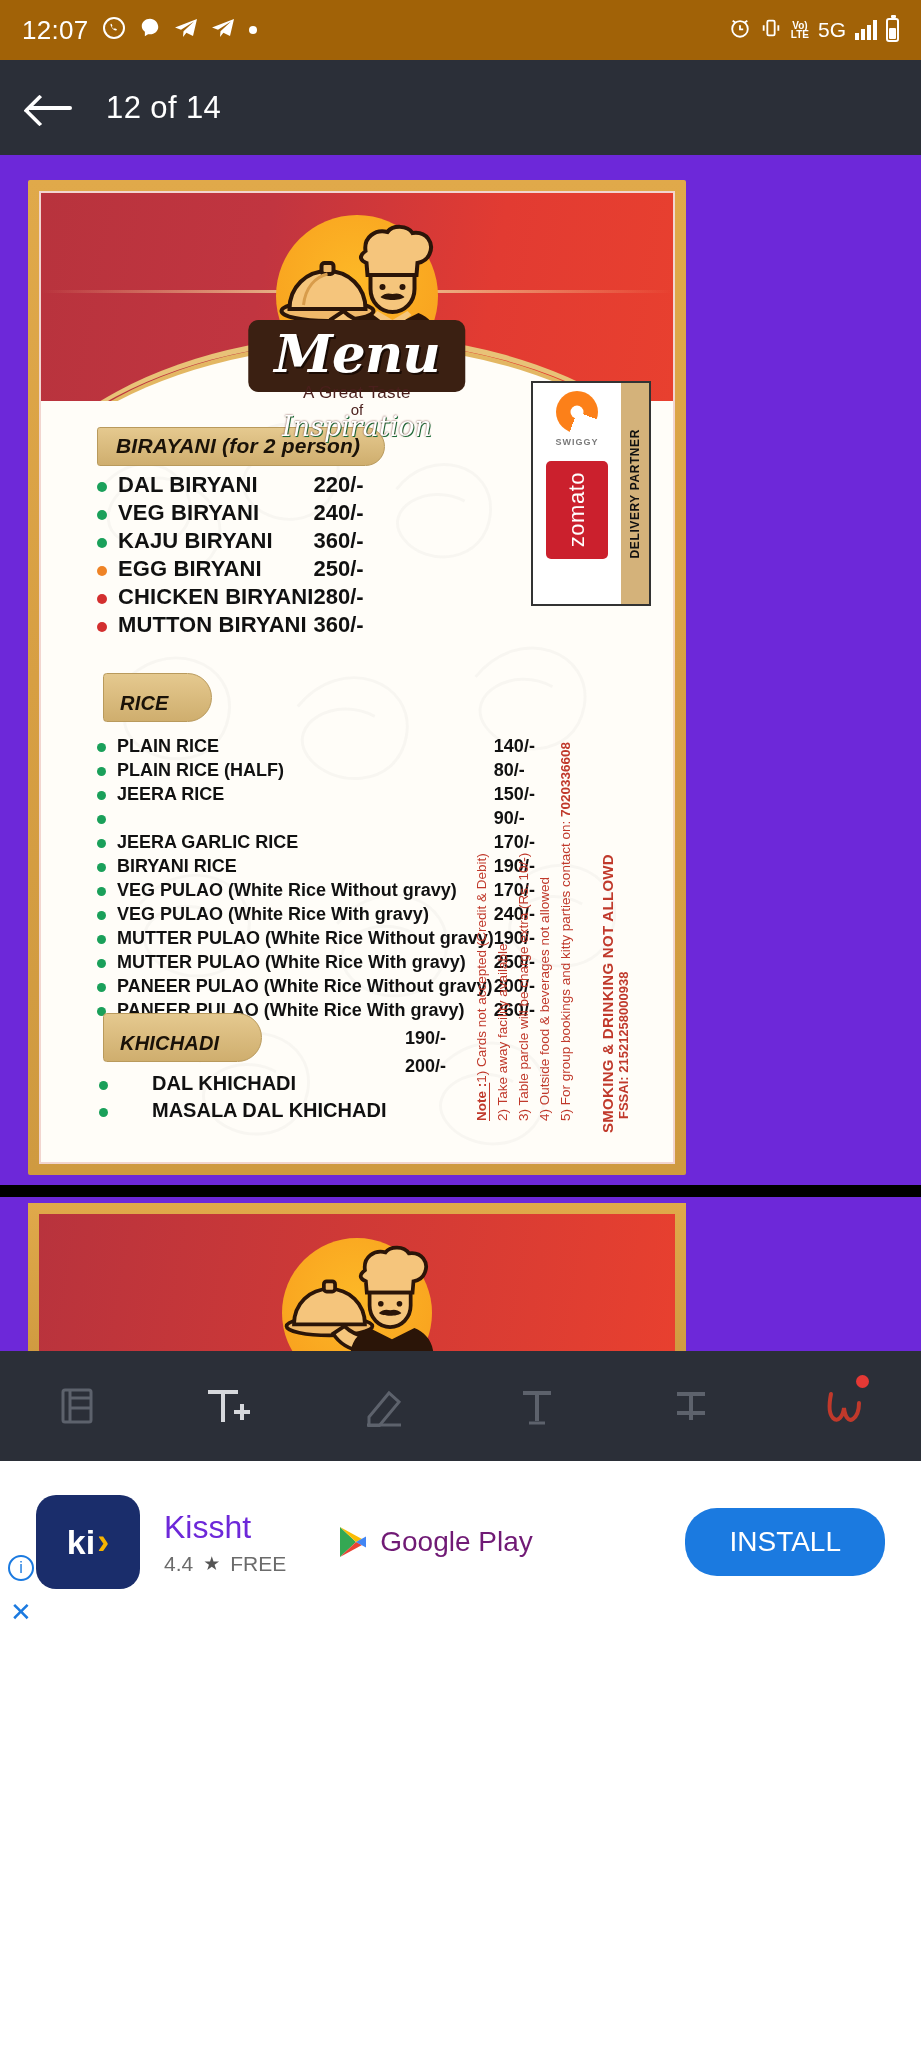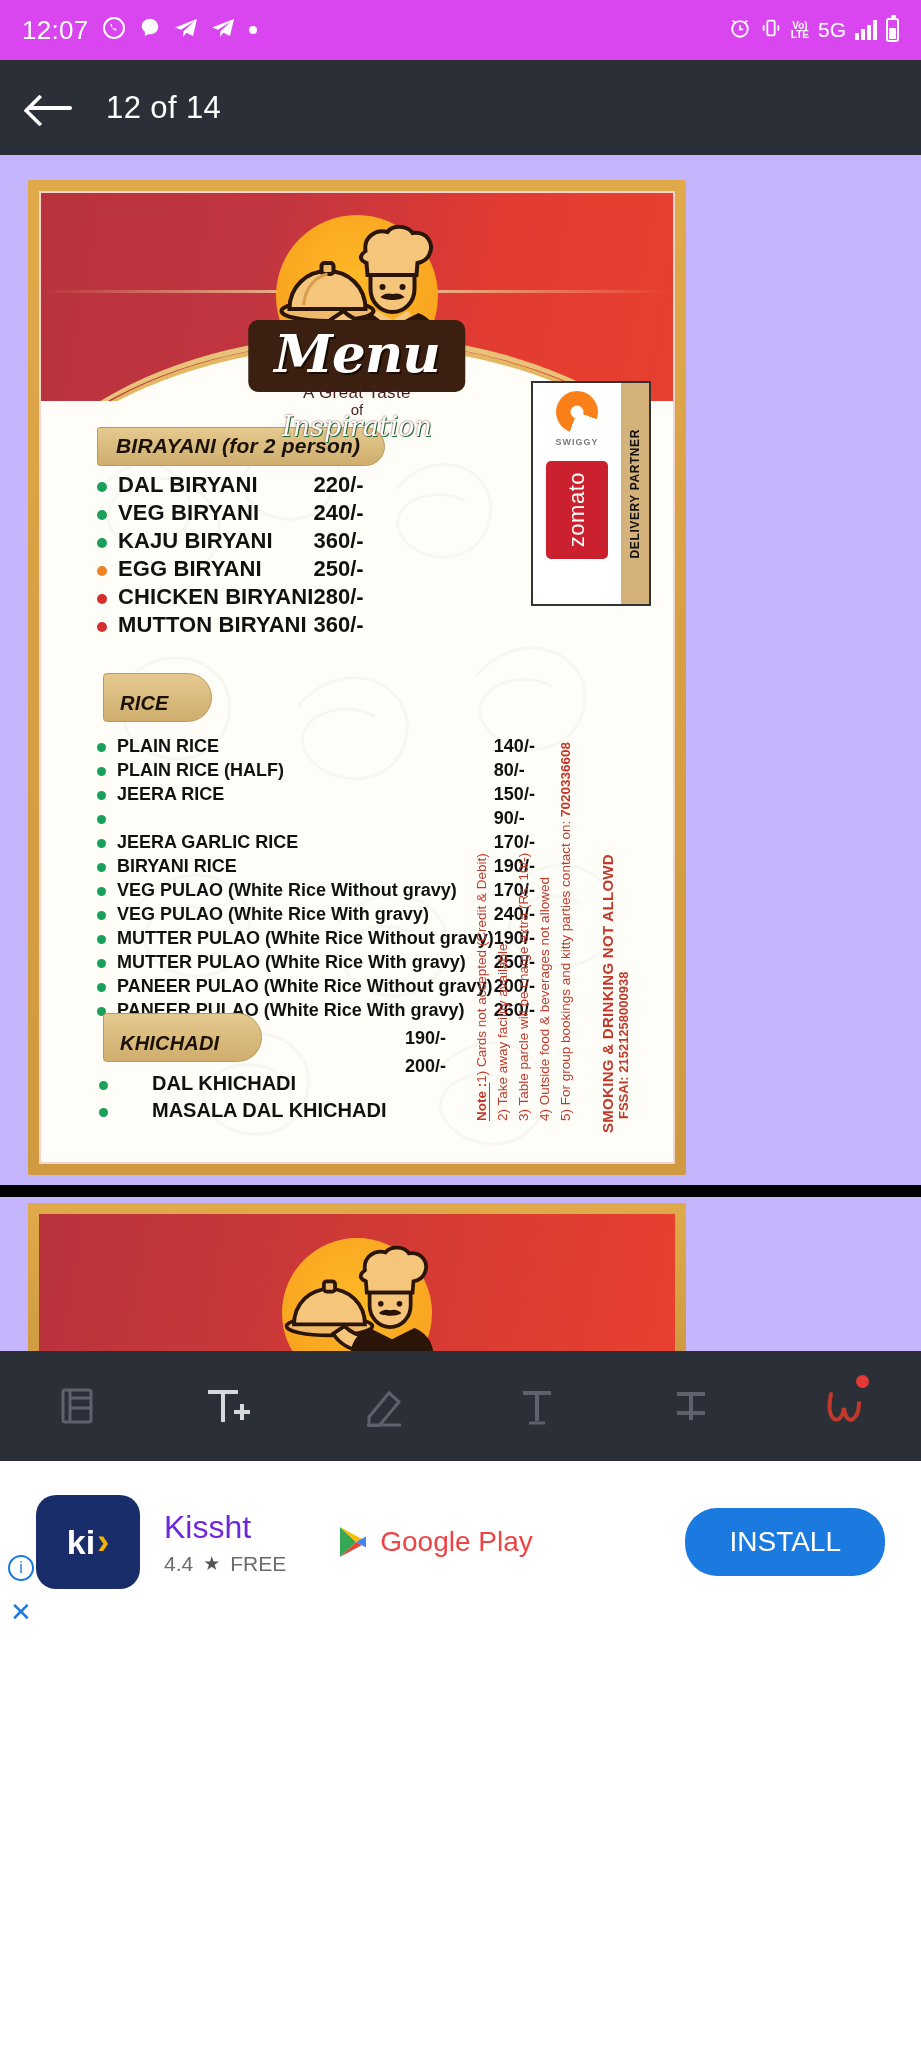--- a/index.html
+++ b/index.html
@@ -1,21 +1,21 @@
 <!DOCTYPE html>
 <html><head>
 <meta charset="utf-8">
 <style>
   * { margin:0; padding:0; box-sizing:border-box; }
   html,body{ width:921px; height:2048px; background:#000; }
   body{ font-family:"Liberation Sans", sans-serif; overflow:hidden; position:relative; }
 
   
   .statusbar{
-    height:60px; background:#d946ef; display:flex; align-items:center;
+    height:60px; background:#a16207; display:flex; align-items:center;
     justify-content:space-between; padding:0 22px; color:#fff;
   }
   .sb-left{ display:flex; align-items:center; gap:13px; }
   .sb-time{ font-size:26px; font-weight:400; letter-spacing:.3px; }
   .sb-right{ display:flex; align-items:center; gap:9px; }
   .ico{ display:inline-block; }
   .volte{ font-size:10px; line-height:9px; font-weight:700; text-align:center; }
   .fiveg{ font-size:21px; font-weight:500; }
   .bars{ display:flex; align-items:flex-end; gap:2px; height:20px; }
   .bars i{ width:4px; background:#fff; display:block; }
@@ -26,21 +26,21 @@
   .batt:after{ content:""; position:absolute; left:1px; right:1px; bottom:1px; height:11px; background:#fff; border-radius:1px;}
 
   
   .appbar{ height:95px; background:#2b2f38; display:flex; align-items:center; padding:0 28px; gap:34px; }
   .backarrow{ width:44px; height:32px; position:relative; cursor:pointer; }
   .backarrow:before{ content:""; position:absolute; left:0; top:14px; width:44px; height:4px; background:#fff; border-radius:2px;}
   .backarrow:after{ content:""; position:absolute; left:0; top:7px; width:19px; height:19px; border-left:4px solid #fff; border-bottom:4px solid #fff; transform:rotate(45deg); border-radius:2px;}
   .appbar-title{ color:#fff; font-size:31px; font-weight:400; letter-spacing:.4px; }
 
   
-  .viewer{ background:#c4b5fd; width:921px; height:1196px; position:relative; overflow:hidden; }
+  .viewer{ background:#6d28d9; width:921px; height:1196px; position:relative; overflow:hidden; }
 
   
   .card{
     position:absolute; left:28px; top:25px; width:658px; height:995px;
     background:linear-gradient(180deg,#e0a94a 0%,#d79f43 50%,#cf9a40 100%);
     padding:11px; border-radius:2px;
   }
   .card-inner{ position:relative; width:100%; height:100%; background:#fffdf8;
     border:2px solid #c0392b33; overflow:hidden; }
 
@@ -167,21 +167,21 @@
   .ad-icon{ width:104px; height:94px; border-radius:20px; background:#1a2d6b;
     display:flex; align-items:center; justify-content:center; position:relative; }
   .ad-icon .ki{ color:#fff; font-size:34px; font-weight:700; }
   .ad-icon .arrow{ color:#f5b301; font-size:36px; font-weight:700; margin-left:2px; }
   .ad-texts{ display:flex; flex-direction:column; gap:6px; }
   .ad-title{ font-size:32px; color:#6d28d9; }
   .ad-sub{ display:flex; align-items:center; gap:10px; font-size:21px; color:#6b6b6b; }
   .ad-star{ color:#555; font-size:19px; }
   .gp{ display:flex; align-items:center; gap:12px; margin-left:28px; }
   .gp-logo{ width:30px; height:34px; position:relative; }
-  .gp-text{ font-size:28px; color:#ef4444; }
+  .gp-text{ font-size:28px; color:#701a75; }
   .install{ margin-left:auto; background:#1b7ae0; color:#fff; font-size:28px;
     padding:18px 44px; border-radius:32px; cursor:pointer; }
   .ad-badge{ position:absolute; left:8px; top:94px; width:26px; height:26px;
     border-radius:50%; border:2px solid #1b7ae0; color:#1b7ae0; font-size:16px;
     display:flex; align-items:center; justify-content:center; }
   .ad-close{ position:absolute; left:10px; top:136px; color:#1b7ae0; font-size:26px; cursor:pointer; }
 </style>
 </head>
 <body>
 

